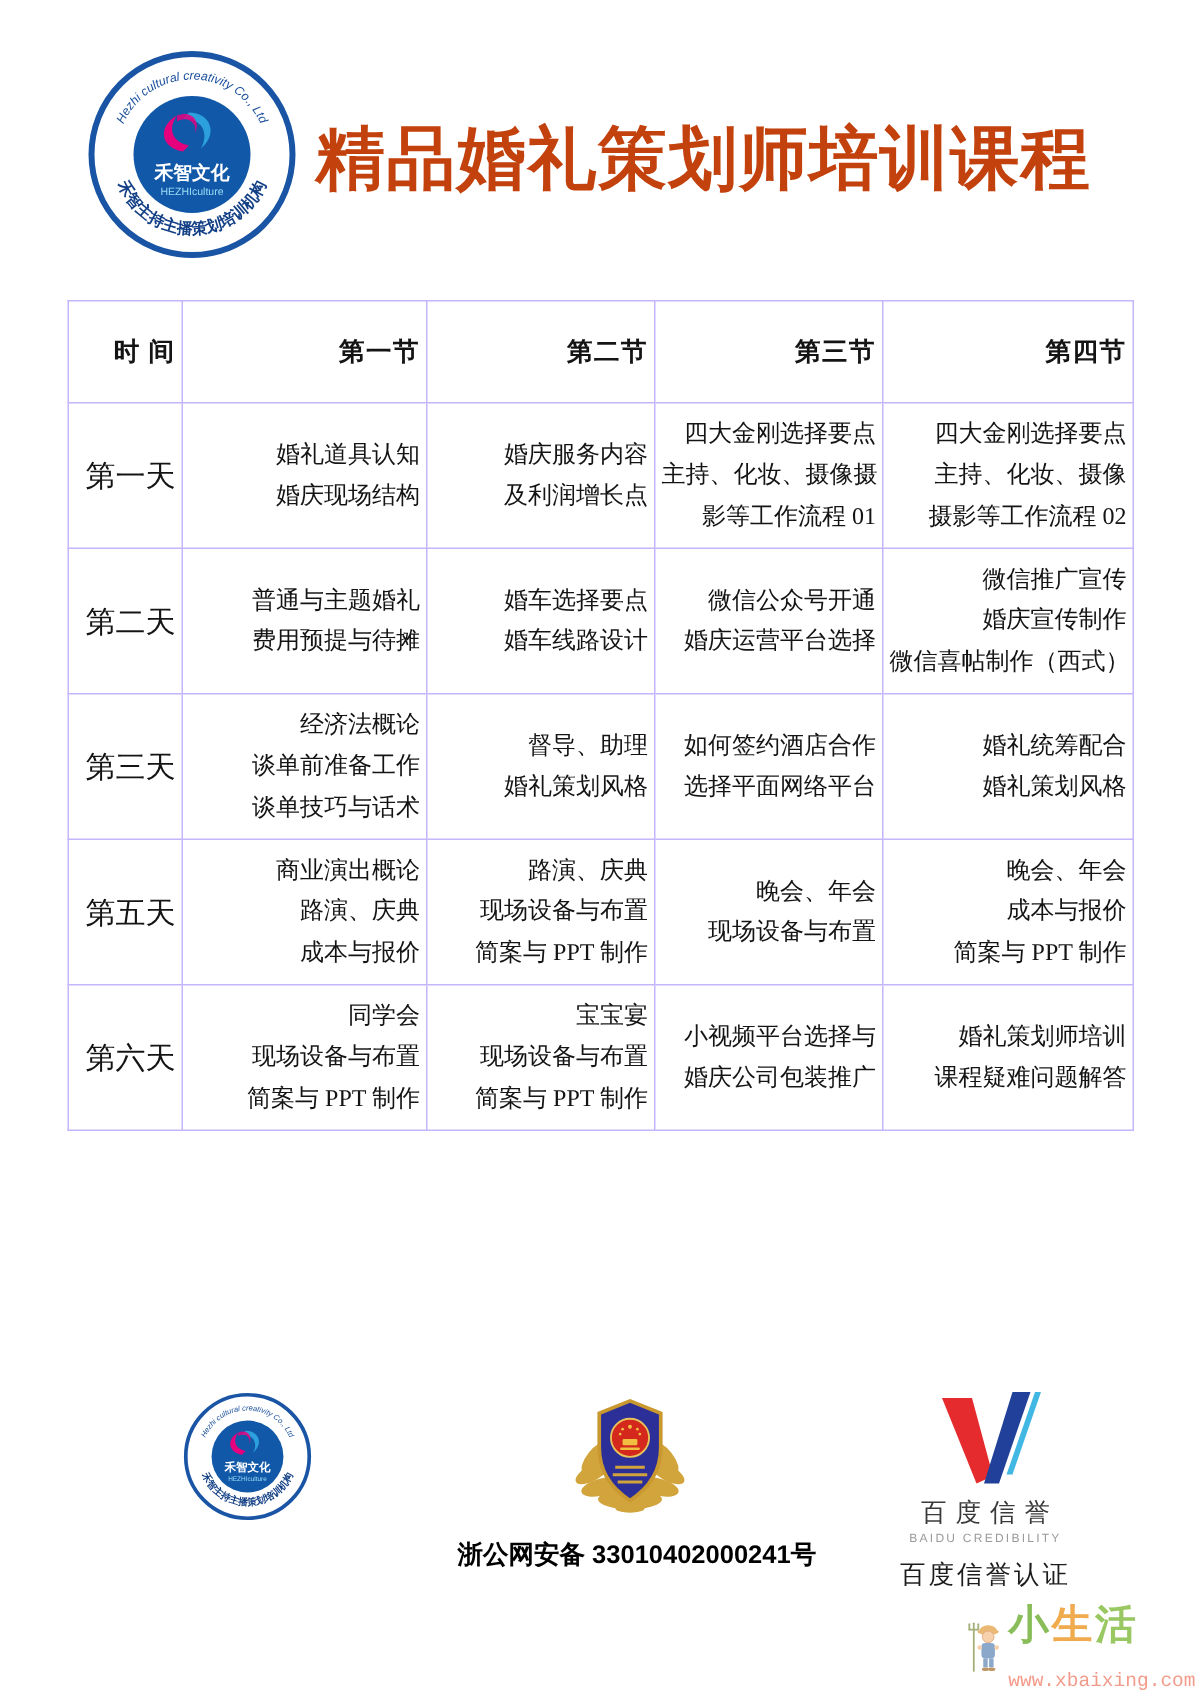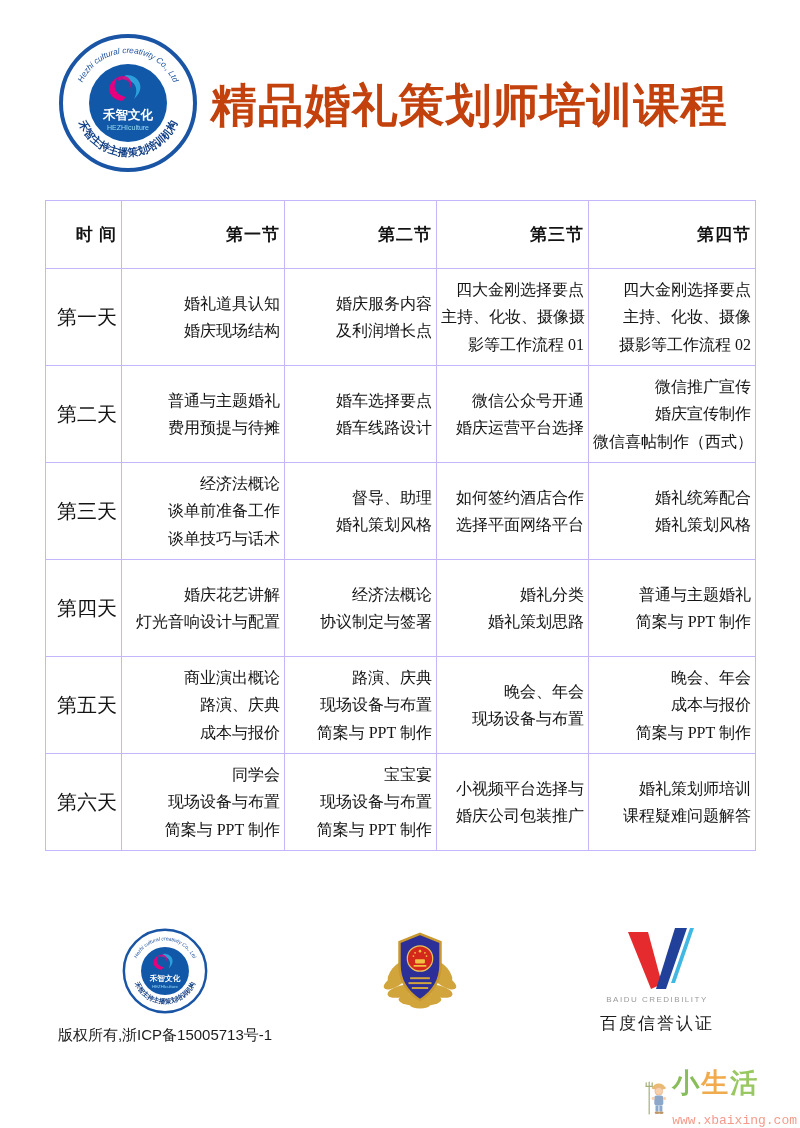--- a/index.html
+++ b/index.html
@@ -151,39 +151,20 @@
             <td>
               <div class="line">如何签约酒店合作</div>
               <div class="line">选择平面网络平台</div>
             </td>
             <td>
               <div class="line">婚礼统筹配合</div>
               <div class="line">婚礼策划风格</div>
             </td>
           </tr>
           <tr>
-            <td class="day-cell">第四天</td>
-            <td>
-              <div class="line">婚庆花艺讲解</div>
-              <div class="line">灯光音响设计与配置</div>
-            </td>
-            <td>
-              <div class="line">经济法概论</div>
-              <div class="line">协议制定与签署</div>
-            </td>
-            <td>
-              <div class="line">婚礼分类</div>
-              <div class="line">婚礼策划思路</div>
-            </td>
-            <td>
-              <div class="line">普通与主题婚礼</div>
-              <div class="line">简案与 PPT 制作</div>
-            </td>
-          </tr>
-          <tr>
             <td class="day-cell">第五天</td>
             <td>
               <div class="line">商业演出概论</div>
               <div class="line">路演、庆典</div>
               <div class="line">成本与报价</div>
             </td>
             <td>
               <div class="line">路演、庆典</div>
               <div class="line">现场设备与布置</div>
               <div class="line">简案与 PPT 制作</div>
@@ -236,21 +217,20 @@
       </text>
       <text font-family="Liberation Sans, sans-serif" font-size="10.5" font-weight="bold" fill="#123f85">
         <textPath href="#arcBottomPath1-f" startOffset="50%" text-anchor="middle">禾智主持主播策划培训机构</textPath>
       </text>
       <path d="M64,68 C50,66 46,52 60,44 C53,54 58,62 68,64 Z" fill="#e6007e"></path>
       <path d="M68,42 C82,42 88,56 76,66 C82,55 76,46 64,46 Z" fill="#2ba0dc"></path>
       <path d="M60,44 C70,40 76,48 72,56 C74,48 66,44 60,48 Z" fill="#e6007e" opacity=".85"></path>
       <text x="70" y="86" text-anchor="middle" font-size="12.5" font-weight="bold" fill="#ffffff" font-family="Liberation Sans, sans-serif">禾智文化</text>
       <text x="70" y="97" text-anchor="middle" font-size="7" fill="#9adcf5" font-family="Liberation Sans, sans-serif">HEZHIculture</text>
     </svg></span>
-    <div class="footer-caption">版权所有,浙ICP备15005713号-1</div>
   </div>
 
   <div class="footer-col footer-center">
     <svg width="82" height="84" viewBox="0 0 100 100">
 
       <g fill="#d2a43c">
         <ellipse cx="21" cy="52" rx="15" ry="6" transform="rotate(-52 21 52)"></ellipse>
         <ellipse cx="20" cy="64" rx="16" ry="6.5" transform="rotate(-30 20 64)"></ellipse>
         <ellipse cx="27" cy="76" rx="17" ry="7" transform="rotate(-14 27 76)"></ellipse>
         <ellipse cx="79" cy="52" rx="15" ry="6" transform="rotate(52 79 52)"></ellipse>
@@ -272,28 +252,30 @@
         <rect x="44" y="37" width="12" height="5" rx="1"></rect>
         <rect x="42" y="44" width="16" height="2" rx="1"></rect>
       </g>
 
       <g stroke="#d2a43c" stroke-width="2.4" fill="none">
         <path d="M38,60 h24"></path>
           <path d="M36,66 h28"></path>
           <path d="M40,72 h20"></path>
       </g>
     </svg>
+    <div class="footer-caption">浙公网安备 33010402000241号</div>
   </div>
 
   <div class="footer-col footer-right">
     <svg width="74" height="62" viewBox="0 0 74 62">
       <polygon points="8,4 28,4 42,56 31,61" fill="#e52b2e"></polygon>
       <polygon points="55,0 67,0 46,61 36,61" fill="#21409a"></polygon>
       <polygon points="70,0 74,0 55,55 51,55" fill="#41b8e4"></polygon>
     </svg>
+    <div class="baidu-cn">百度信誉</div>
     <div class="baidu-en">BAIDU CREDIBILITY</div>
     <div class="footer-caption">百度信誉认证</div>
   </div>
 
   <div class="watermark">
     <svg width="42" height="58" viewBox="0 0 42 58">
       <g stroke="#9aa86b" stroke-width="2" stroke-linecap="round">
         <line x1="7" y1="8" x2="7" y2="54"></line>
         <line x1="2" y1="8" x2="12" y2="8"></line>
         <line x1="2" y1="2" x2="2" y2="8"></line>

